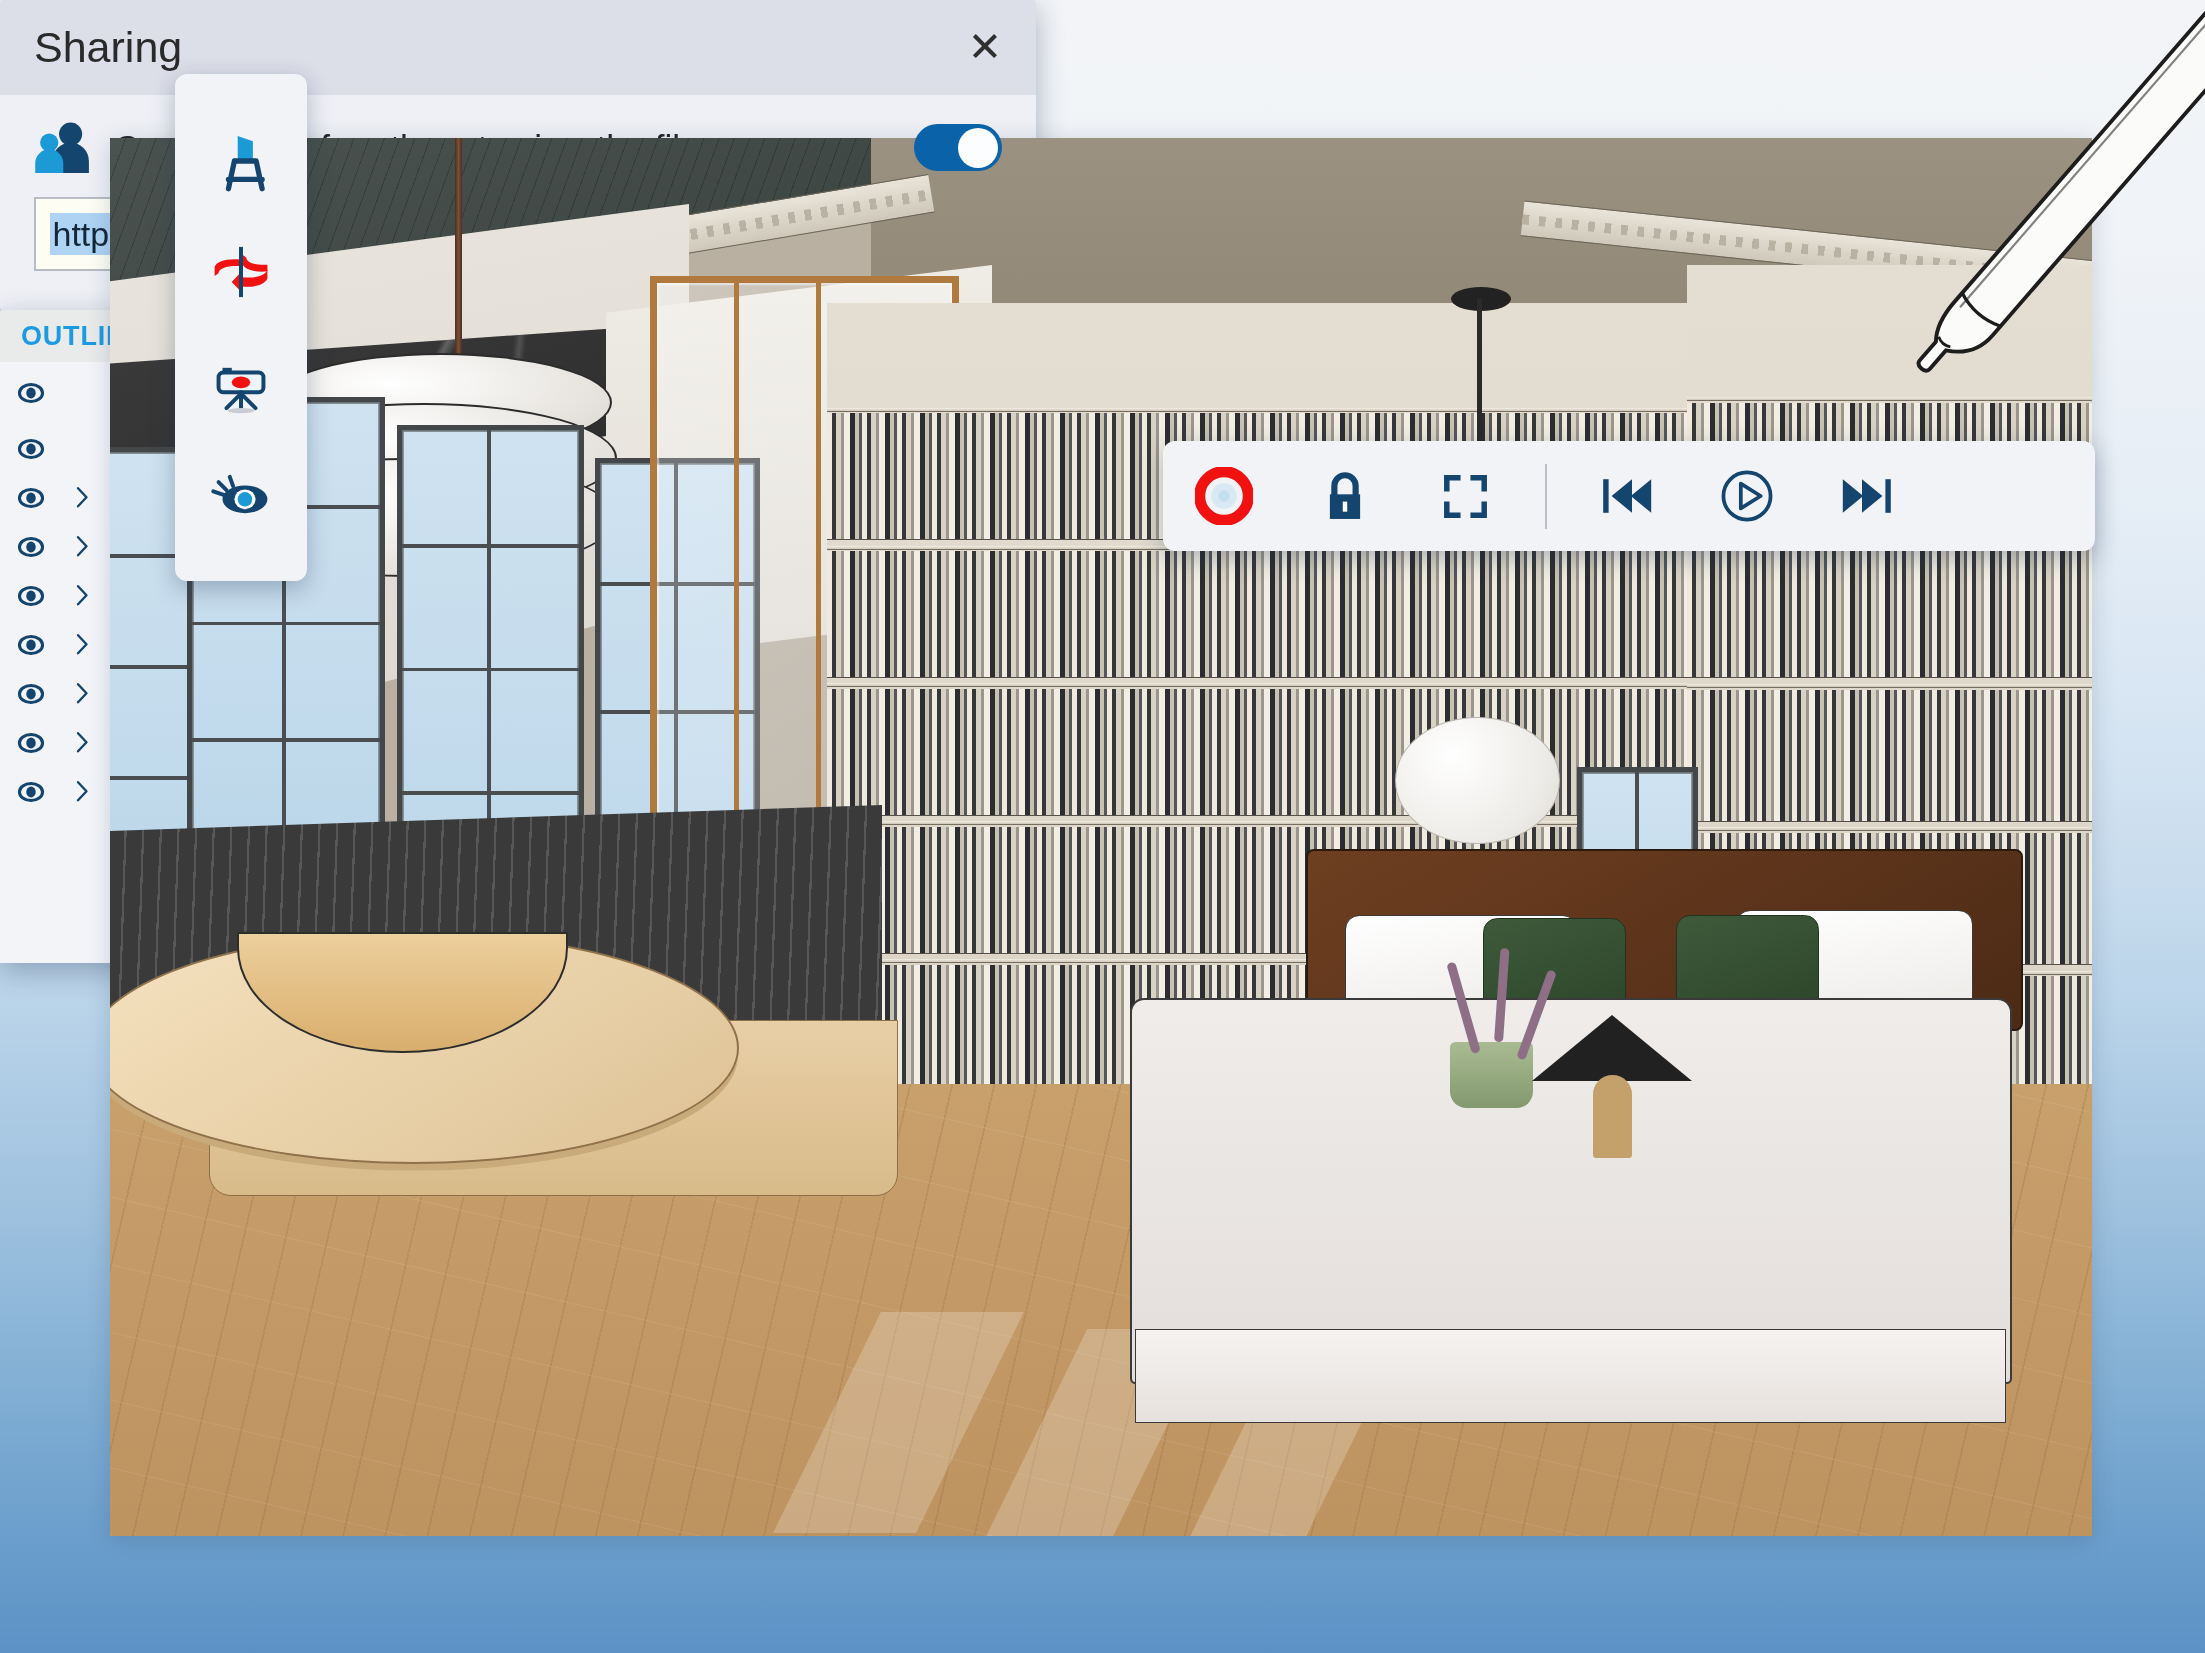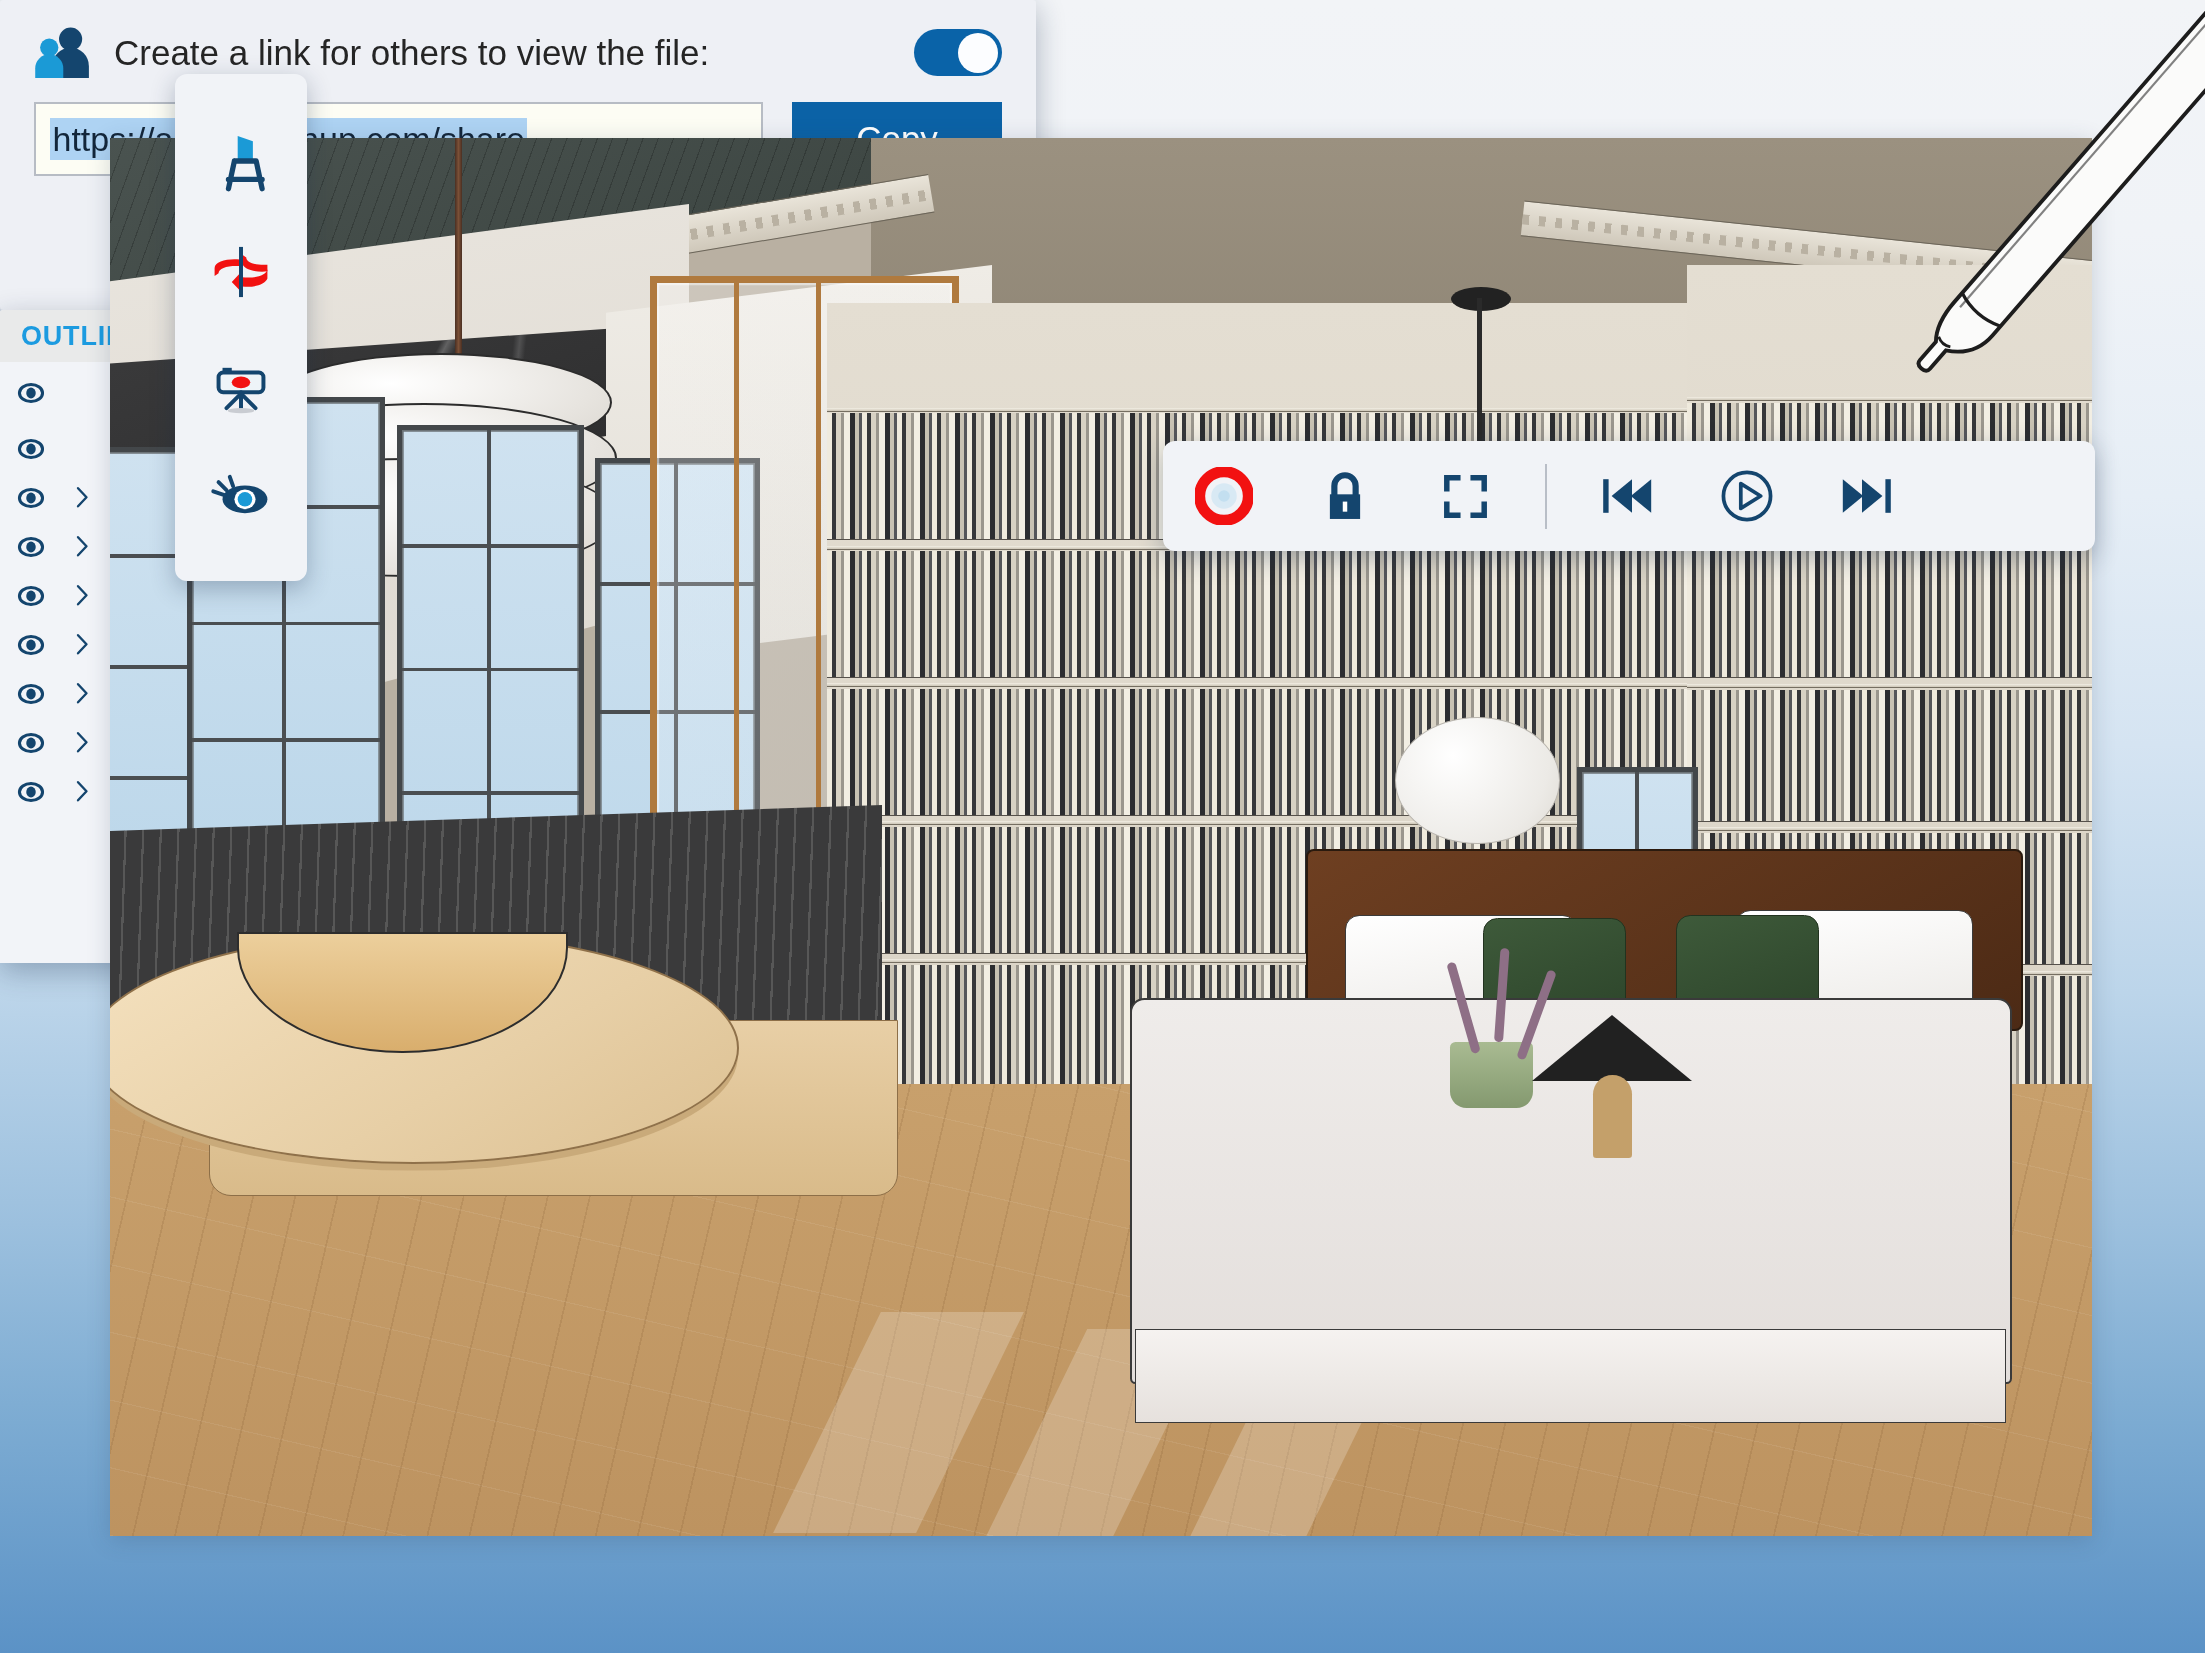--- a/index.html
+++ b/index.html
@@ -381,20 +381,24 @@
       <svg viewBox="0 0 100 100" width="60" height="60">
         <path d="M8 22 L8 78 L42 50 Z" fill="#14456e"></path>
         <path d="M40 22 L40 78 L74 50 Z" fill="#14456e"></path>
         <rect x="79" y="22" width="9" height="56" fill="#14456e"></rect>
       </svg>
     </div>
   </div>
 </div>
 
 <div id="sharing">
+  <div id="sharing-titlebar">
+    <div id="sharing-title">Sharing</div>
+    <div id="sharing-close">✕</div>
+  </div>
 
   <div id="sharing-row">
     <svg viewBox="0 0 100 100" width="61" height="61">
       <circle cx="60" cy="28" r="19" fill="#14456e"></circle>
       <path d="M30 92 L30 72 A30 30 0 0 1 90 72 L90 92 Z" fill="#14456e"></path>
       <circle cx="25" cy="42" r="15" fill="#1b9ad6"></circle>
       <path d="M2 92 L2 76 A23 23 0 0 1 48 76 L48 92 Z" fill="#1b9ad6"></path>
     </svg>
     <div id="sharing-label">Create a link for others to view the file:</div>
     <div class="toggle">

